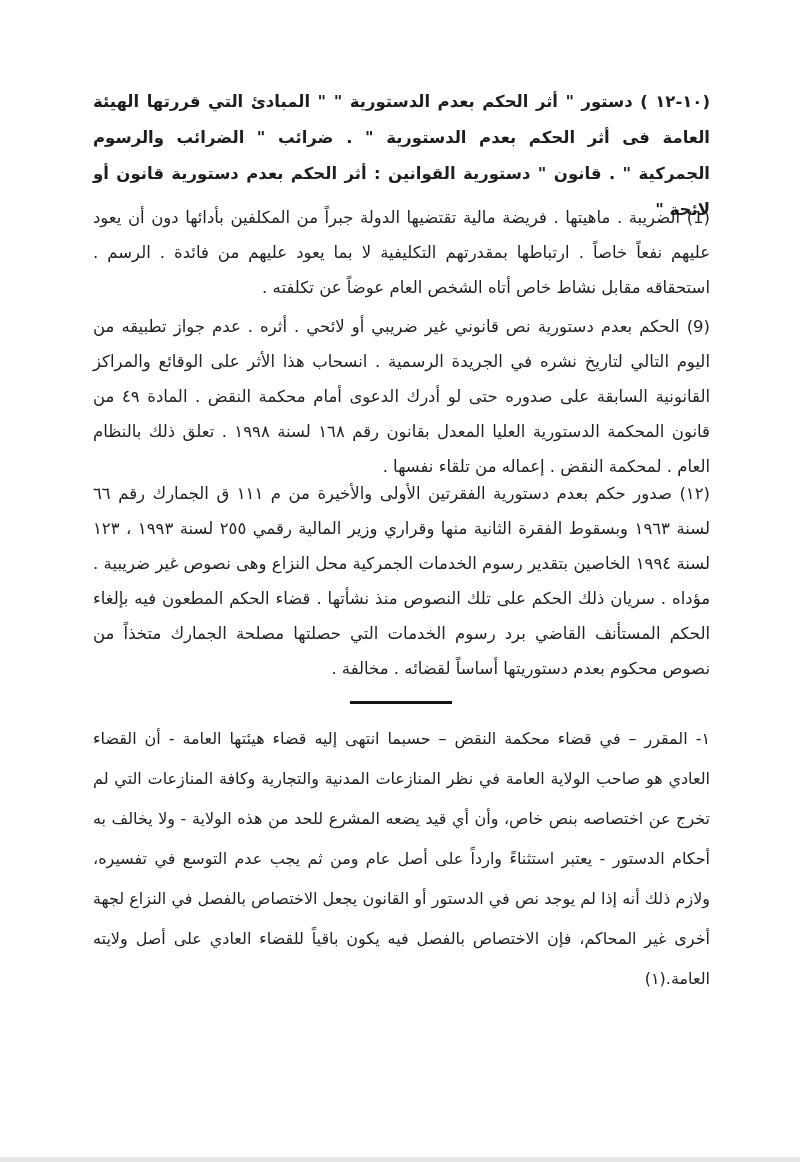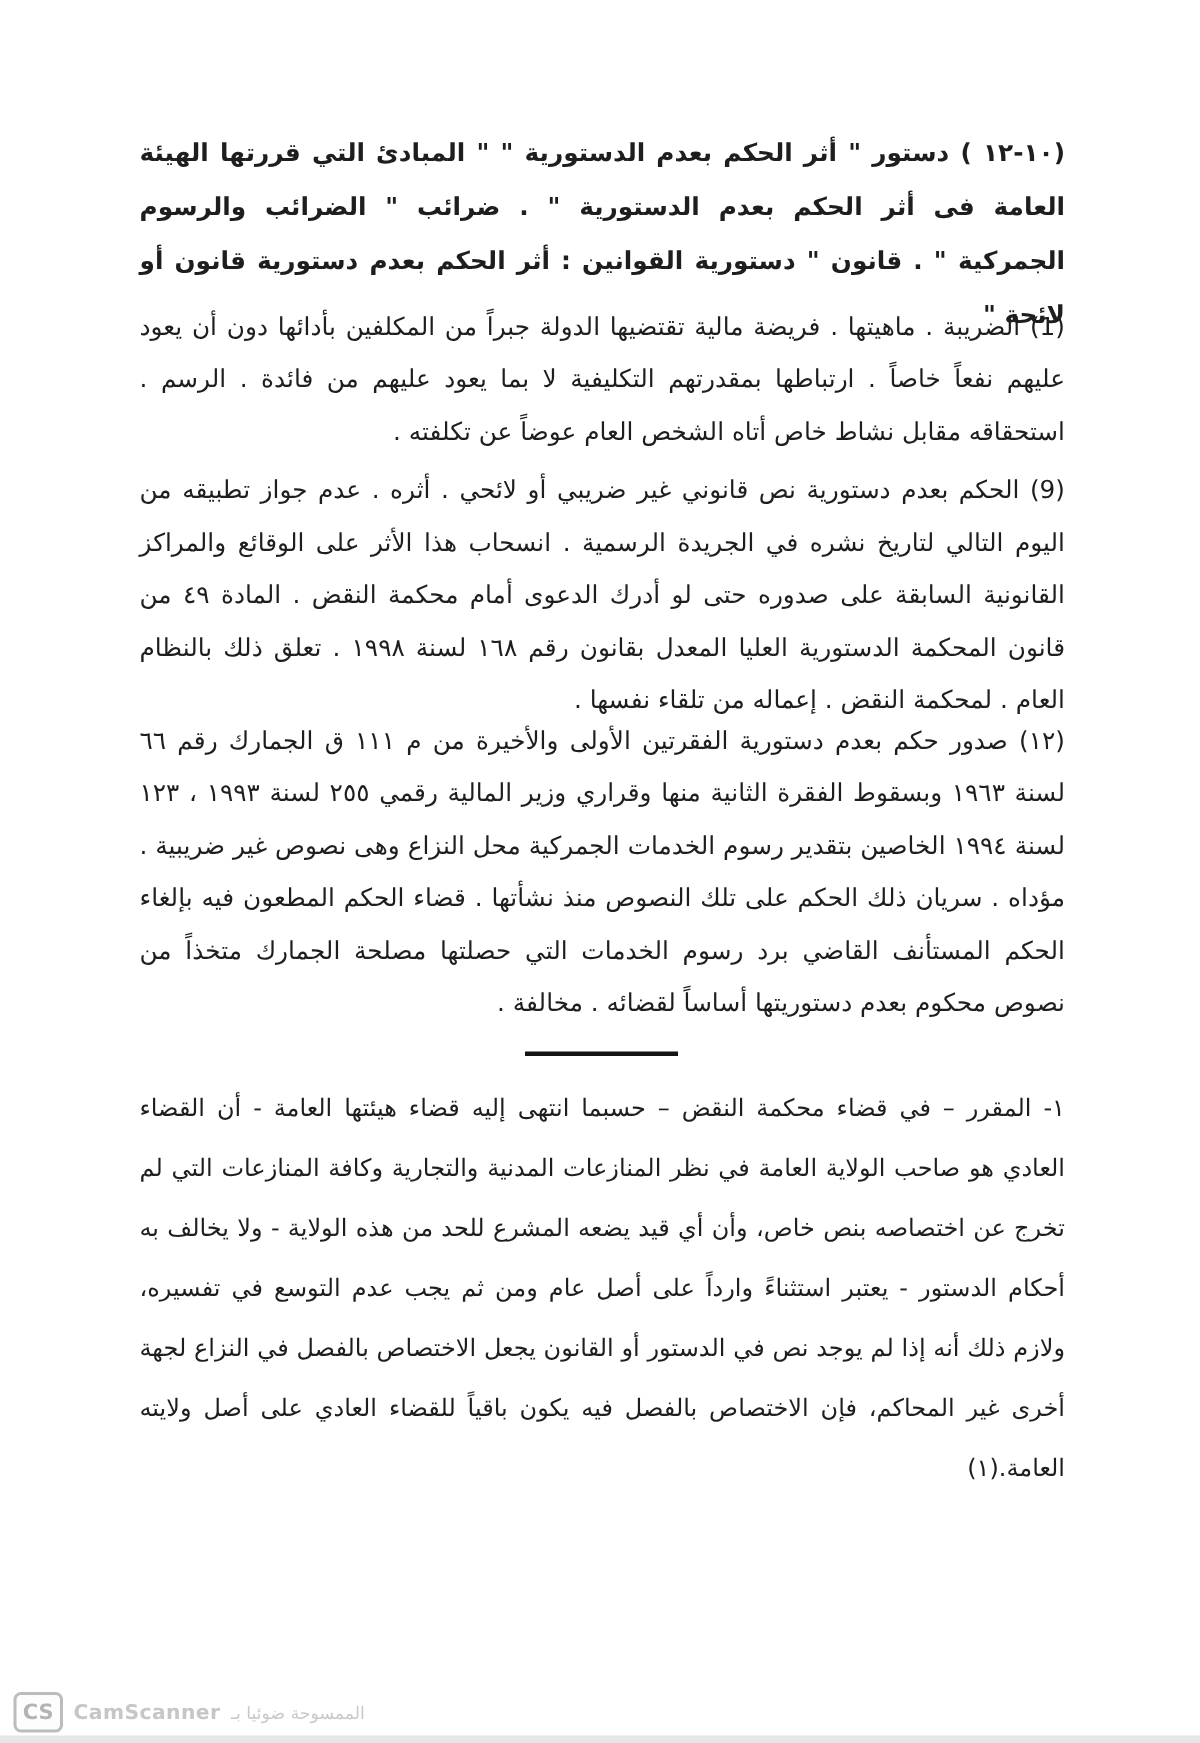--- a/index.html
+++ b/index.html
@@ -116,21 +116,16 @@
   </div>
 
   <div class="divider"></div>
 
   <div class="textblock footnote" id="footnote-1">
     <span class="para-num">١-</span>
     <span>المقرر – في قضاء محكمة النقض – حسبما انتهى إليه قضاء هيئتها العامة - أن القضاء العادي هو صاحب الولاية العامة في نظر المنازعات المدنية والتجارية وكافة المنازعات التي لم تخرج عن اختصاصه بنص خاص، وأن أي قيد يضعه المشرع للحد من هذه الولاية - ولا يخالف به أحكام الدستور - يعتبر استثناءً وارداً على أصل عام ومن ثم يجب عدم التوسع في تفسيره، ولازم ذلك أنه إذا لم يوجد نص في الدستور أو القانون يجعل الاختصاص بالفصل في النزاع لجهة أخرى غير المحاكم، فإن الاختصاص بالفصل فيه يكون باقياً للقضاء العادي على أصل ولايته العامة.(١)</span>
   </div>
 
 
-  <div class="watermark">
-    <span class="cs-badge">CS</span>
-    <span class="wm-brand">CamScanner</span>
-    <span class="wm-label">الممسوحة ضوئيا بـ</span>
-  </div>
 
   <div class="bottom-strip"></div>
 
 </div>
 
 </body></html>

